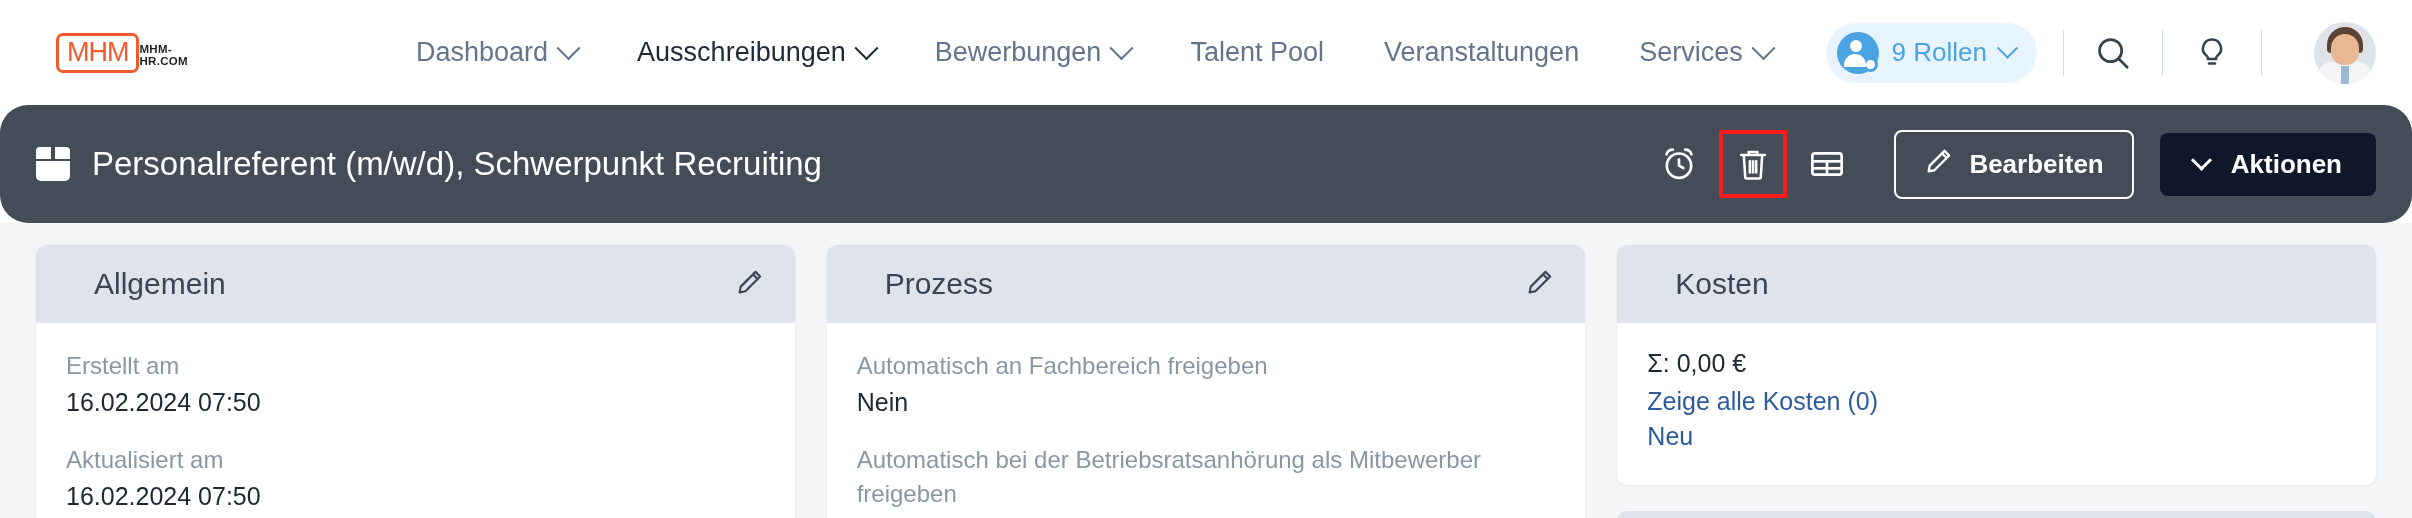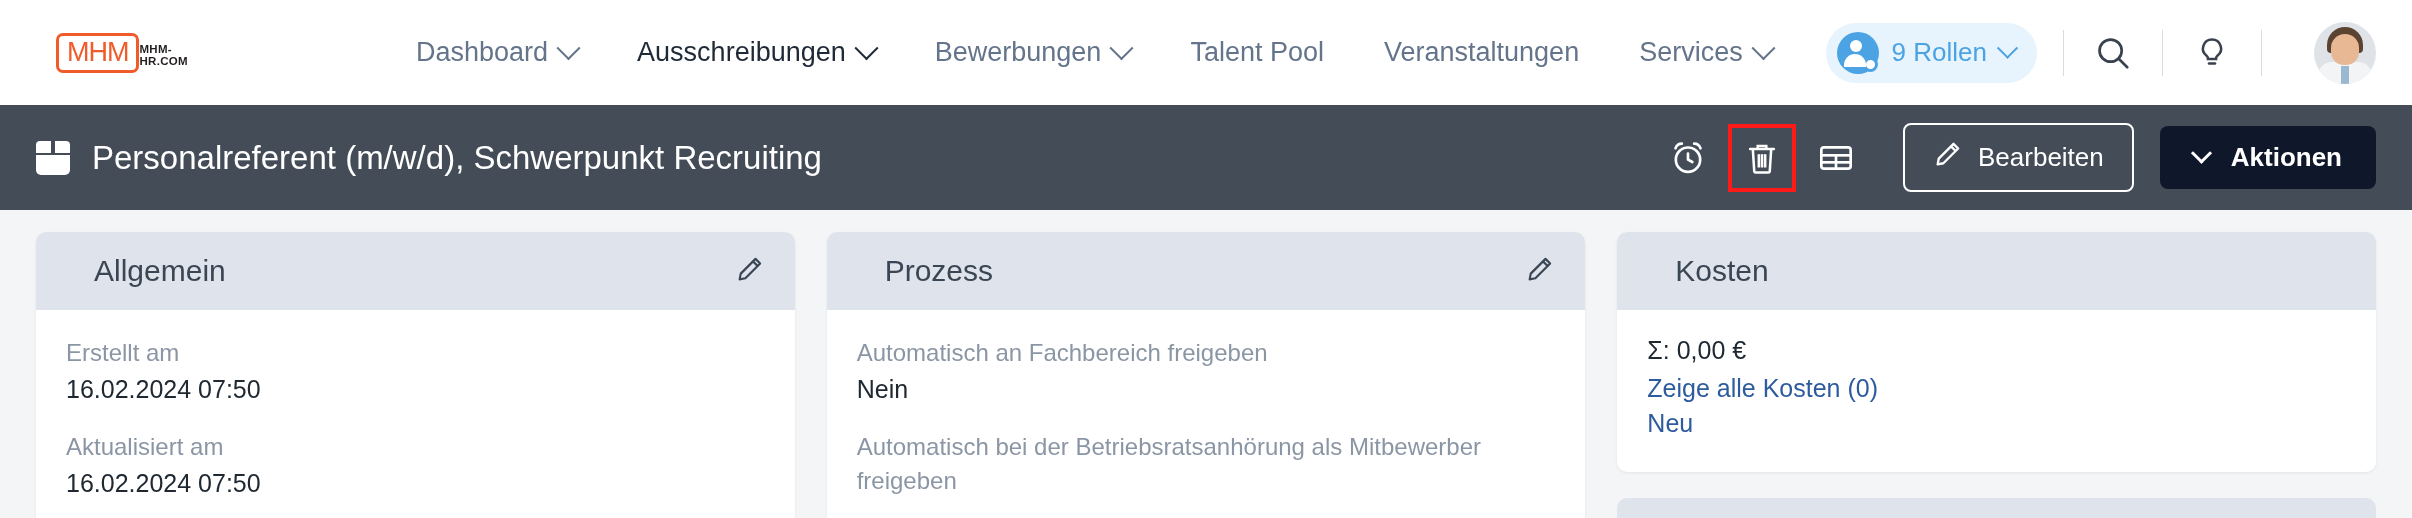--- a/index.html
+++ b/index.html
@@ -169,25 +169,26 @@
     background: #f3f4f6;
   }
   .avatar-photo .tie {
     position: absolute; left: 27px; bottom: 0;
     width: 8px; height: 18px;
     background: #9ab8cf;
   }
 
   
   .titlebar {
-    height: 105px;
+    height: 118px;
     background: #434c57;
     display: flex;
     align-items: center;
     padding: 0 36px 0 36px;
+    border-radius: 28px;
   }
   .title-left {
     display: flex;
     align-items: center;
     gap: 22px;
   }
   .briefcase {
     width: 34px; height: 34px;
     position: relative;
     flex: 0 0 auto;
@@ -227,21 +228,21 @@
   .tb-icon.highlighted {
     outline: 4px solid #ff1a1a;
     outline-offset: 4px;
   }
   .btn-outline {
     display: flex; align-items: center; gap: 15px;
     border: 2px solid #ffffff;
     border-radius: 8px;
     color: #ffffff;
     font-size: 26px;
-    font-weight: normal;
+    font-weight: bold;
     padding: 14px 28px;
     margin-left: 30px;
     cursor: pointer;
     white-space: nowrap;
   }
   .btn-primary {
     display: flex; align-items: center; gap: 22px;
     background: #0f172a;
     border-radius: 8px;
     color: #ffffff;

